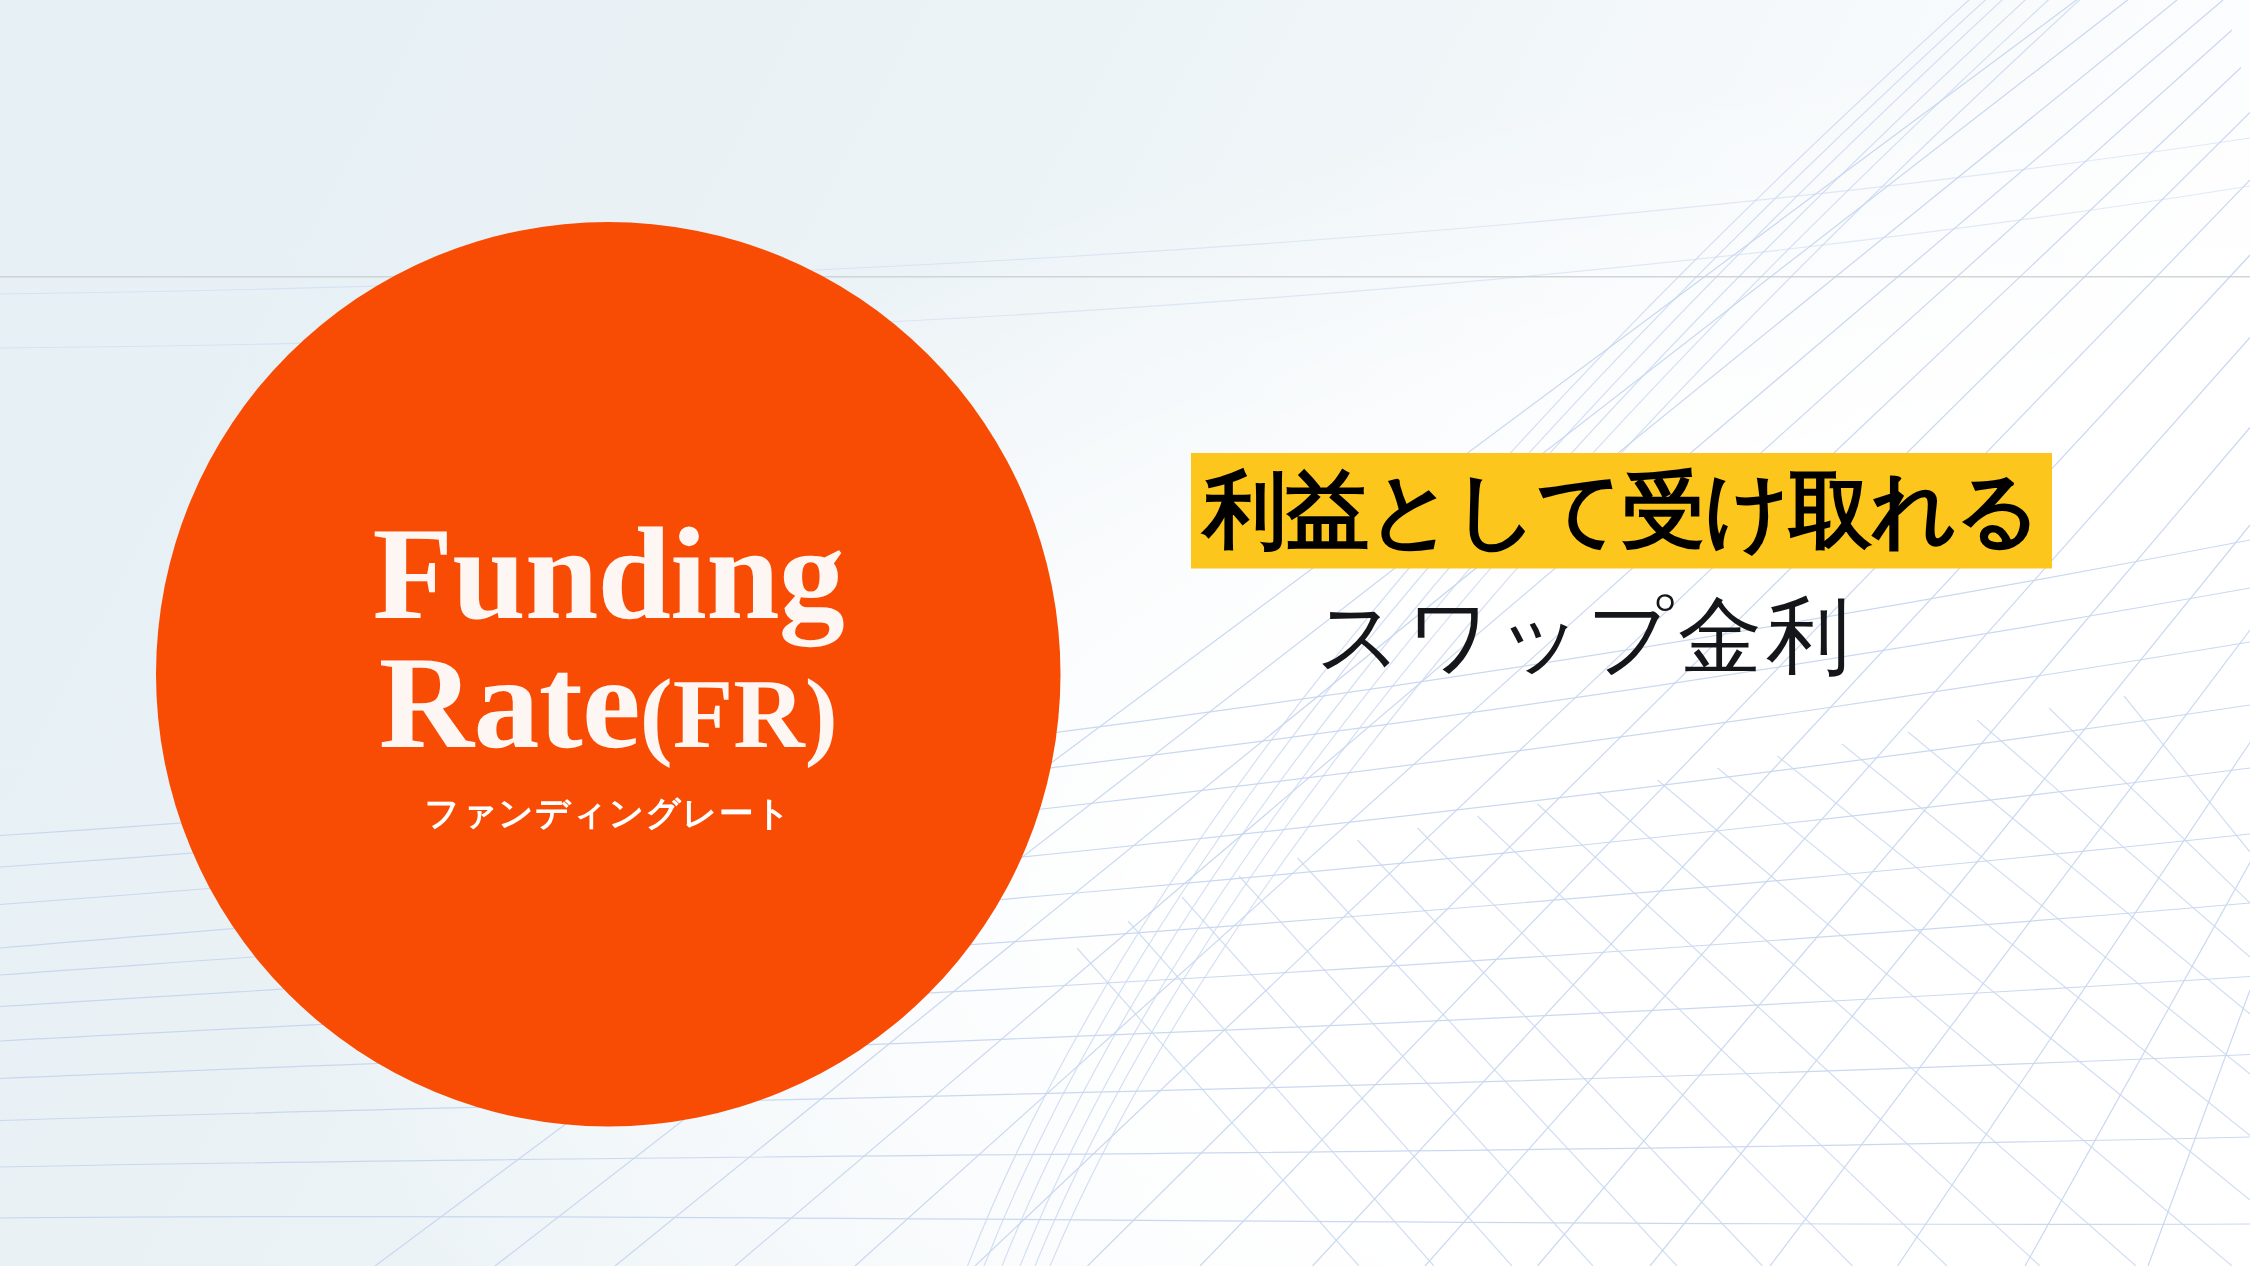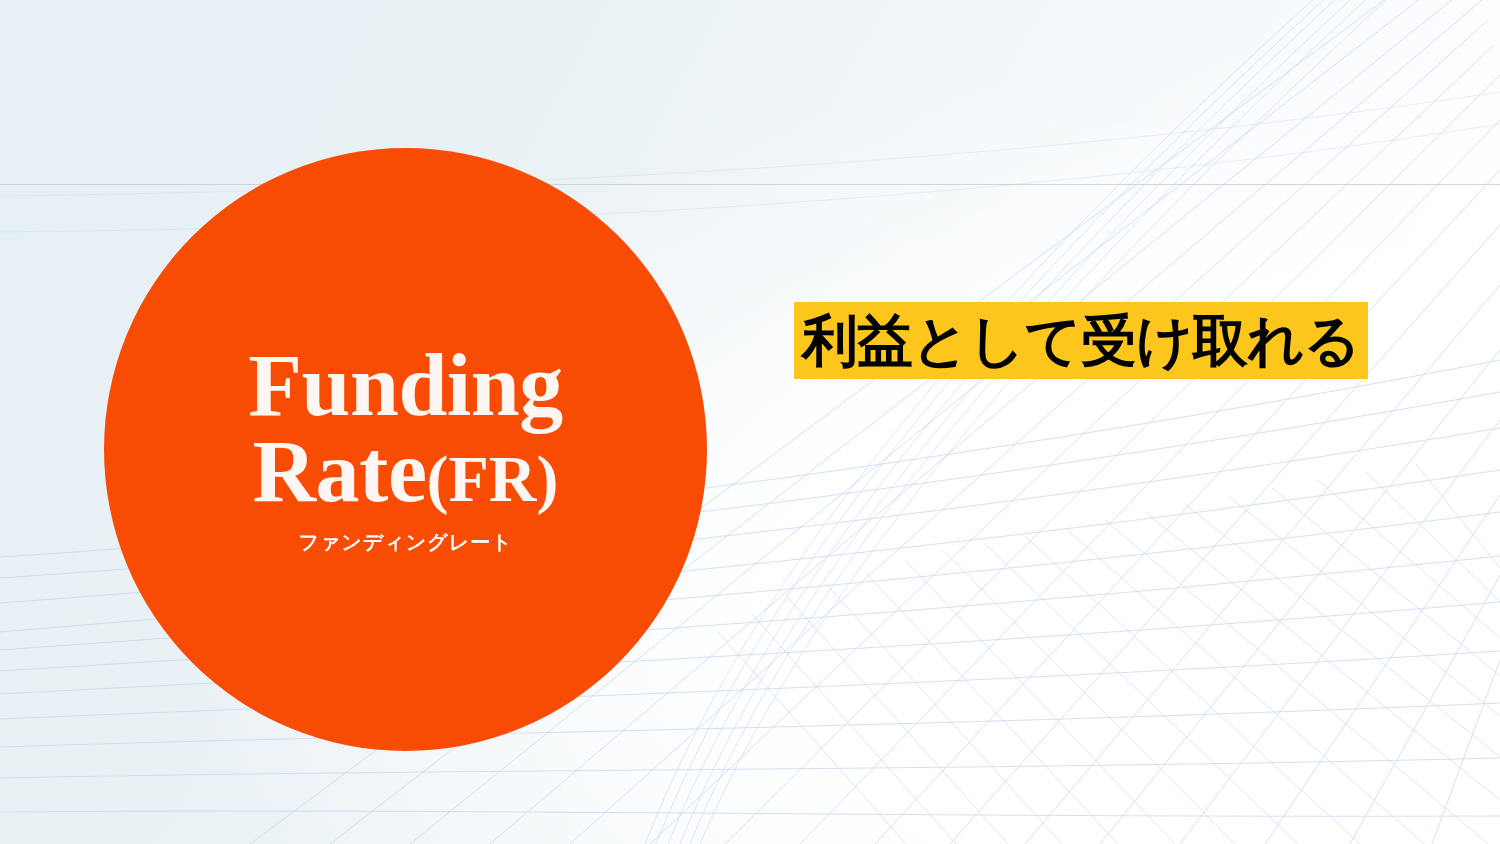--- a/index.html
+++ b/index.html
@@ -70,21 +70,21 @@
   }
   .disc-title .l2 { display: block; }
   .disc-title .fr {
     font-size: 66px;
     letter-spacing: 0px;
   }
   .disc-sub {
     color: #ffffff;
     font-family: "DejaVu Sans", "Liberation Sans", sans-serif;
     font-weight: 700;
-    font-size: 20px;
+    font-size: 23px;
     letter-spacing: 1px;
     margin-top: 14px;
   }
 
   
   .right-block {
     position: absolute;
     left: 757px;
     top: 296px;
     width: 600px;
@@ -229,15 +229,16 @@
       <span>Funding</span>
       <span class="l2"><span>Rate</span><span class="fr">(FR)</span></span>
     </div>
     <div class="disc-sub">ファンディングレート</div>
   </div>
 
   <div class="right-block">
     <div class="r-line3-wrap">
       <span class="r-line3">利益として受け取れる</span>
     </div>
+    <div class="r-line4">スワップ金利</div>
   </div>
 
 </div>
 
 </body></html>

